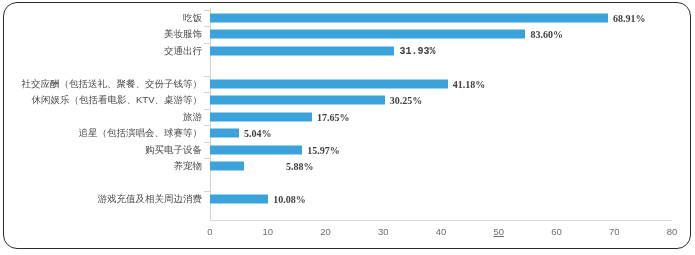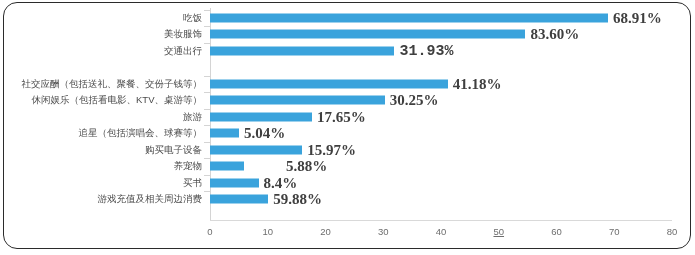--- a/index.html
+++ b/index.html
@@ -89,21 +89,21 @@
     left: 210px;
     top: 50%;
     transform: translateY(-50%);
     height: 9px;
     background: #3AA3DC;
   }
   .val-label {
     position: absolute;
     top: 50%;
     transform: translateY(-50%);
-    font-size: 15px;
+    font-size: 10px;
     font-weight: 700;
     color: #3f3f3f;
     white-space: nowrap;
     font-family: "Liberation Serif", "DejaVu Serif", serif;
   }
   .xtick {
     position: absolute;
     top: 226px;
     transform: translateX(-50%);
     font-size: 9.5px;
@@ -169,31 +169,25 @@
           <div class="cat-label">购买电子设备</div>
           <div class="bar" style="width: 92.2267px; background: rgb(58, 163, 220);"></div>
           <div class="val-label" style="left: 307.227px;">15.97%</div>
         </div>
         <div class="row" style="top: 158px;">
           <div class="tick-h"></div>
           <div class="cat-label">养宠物</div>
           <div class="bar" style="width: 33.957px; background: rgb(58, 163, 220);"></div>
           <div class="val-label" style="left: 248.957px; padding-left: 37px;">5.88%</div>
         </div>
-        <div class="row" style="top: 174.5px;">
-          <div class="tick-h"></div>
-          <div class="cat-label">买书</div>
-          <div class="bar" style="width: 48.51px; background: rgb(58, 163, 220);"></div>
-          <div class="val-label" style="left: 263.51px;">8.4%</div>
-        </div>
         <div class="row" style="top: 191px;">
           <div class="tick-h"></div>
           <div class="cat-label">游戏充值及相关周边消费</div>
           <div class="bar" style="width: 58.212px; background: rgb(58, 163, 220);"></div>
-          <div class="val-label" style="left: 273.212px;">59.88%</div>
+          <div class="val-label" style="left: 273.212px;">10.08%</div>
         </div>
       </div>
     <div id="xaxis-ticks">
         <div class="xtick" style="left: 210px;">0</div>
         <div class="xtick" style="left: 267.75px;">10</div>
         <div class="xtick" style="left: 325.5px;">20</div>
         <div class="xtick" style="left: 383.25px;">30</div>
         <div class="xtick" style="left: 441px;">40</div>
         <div class="xtick" style="left: 498.75px; text-decoration: underline;">50</div>
         <div class="xtick" style="left: 556.5px; text-align: right;">60</div>

